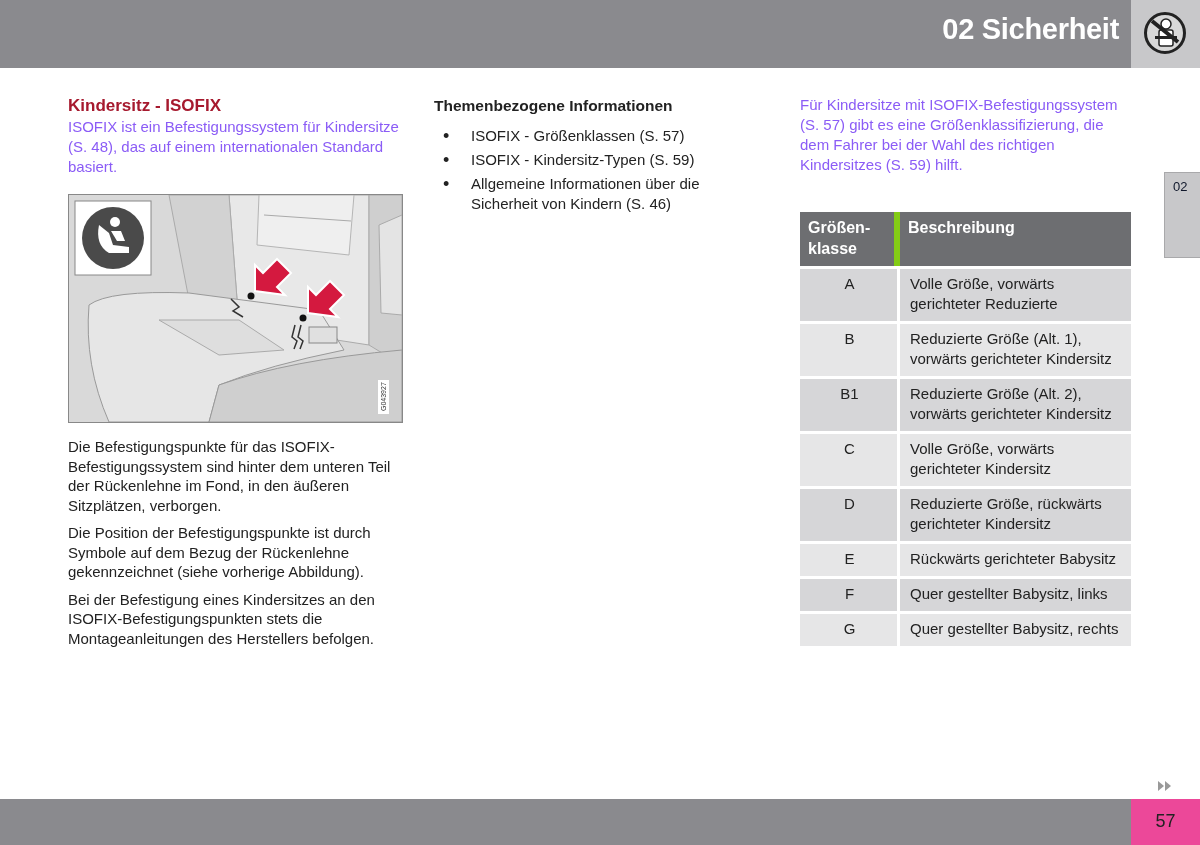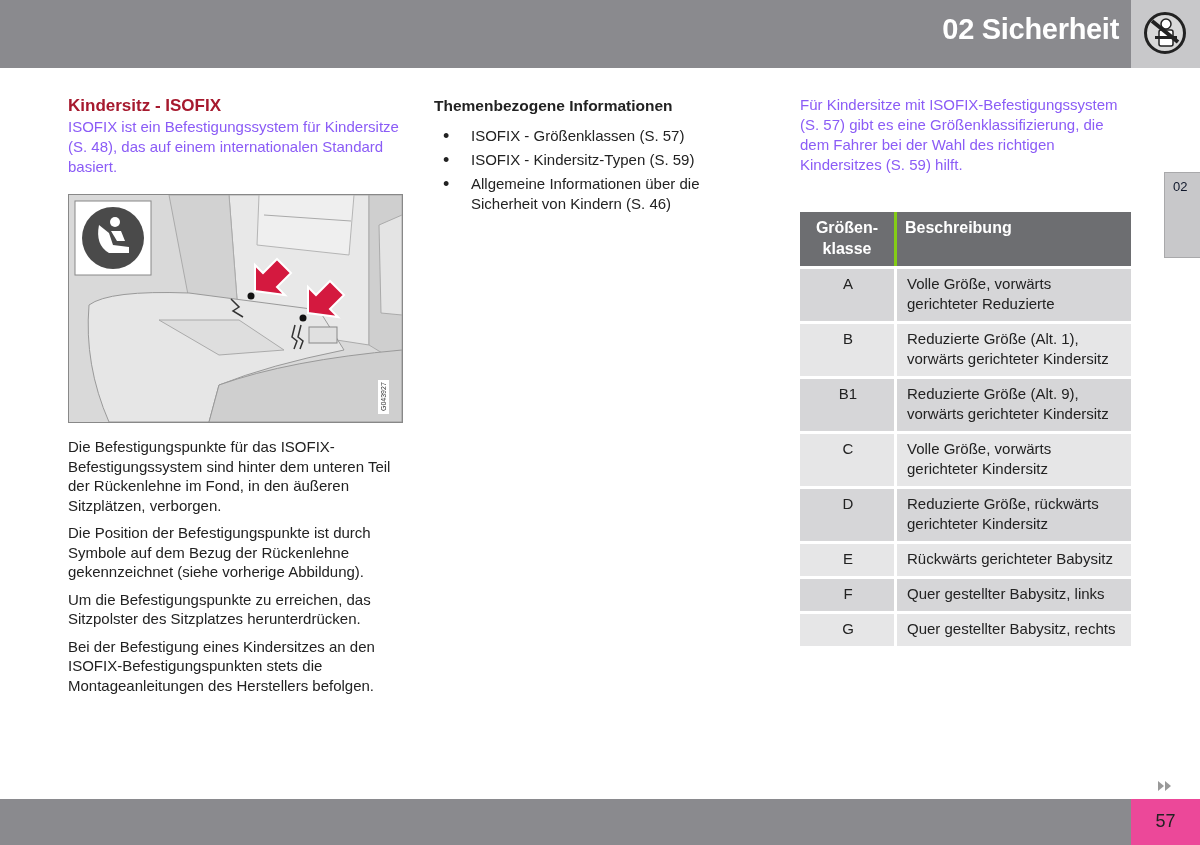--- a/index.html
+++ b/index.html
@@ -26,21 +26,21 @@
   .body-p { margin:0 0 8px 0; font-size:15px; line-height:19.5px; color:#222; }
   ul.related { list-style:none; margin:9px; padding:0; }
   ul.related li { position:relative; padding-left:28px; font-size:15px; line-height:20px; margin-bottom:4px; }
   ul.related li::before { content:"•"; position:absolute; left:0; top:0; font-size:18px; }
 
   .figure { position:absolute; left:68px; top:194px; width:335px; height:229px; border:1px solid #888; box-sizing:border-box; background:#dcdcdc; overflow:hidden; }
   .body-text { position:absolute; left:68px; top:437px; width:335px; }
 
   table.classes { position:absolute; left:800px; top:212px; width:331px; border-collapse:separate; border-spacing:0 3px; margin-top:-3px; }
   table.classes th { background:#6d6e71; color:#fff; font-size:16px; font-weight:bold; text-align:left; vertical-align:top; padding:5px 8px 7px 8px; line-height:21px; }
-  table.classes th.cls { text-align:center; width:78px; border-right:3px solid #84cc16;margin-top:20px; }
+  table.classes th.cls { text-align:left; width:78px; border-right:6px solid #84cc16;margin-top:20px; }
   table.classes td { font-size:15px; line-height:20px; padding:5px 8px 7px 10px; vertical-align:top; color:#222; }
   table.classes td.cls { text-align:center; border-right:3px solid #fff; }
   table.classes tr.dark td { background:#d6d6d8; }
   table.classes tr.light td { background:#e6e6e7; }
 </style>
 </head>
 <body>
 
 <div class="header">
   <div class="header-title">02 Sicherheit</div>
@@ -99,21 +99,20 @@
     <path d="M42 36 L52 36 L56 46 L48 46 Z" fill="#fff"></path>
 
     <rect x="309" y="185" width="11" height="34" fill="#fff"></rect>
     <text x="317" y="216" font-size="7" font-family="Liberation Sans, sans-serif" fill="#333" transform="rotate(-90 317 216)">G043927</text>
   </svg>
 </div>
 
 <div class="body-text">
   <p class="body-p">Die Befestigungspunkte für das ISOFIX-Befestigungssystem sind hinter dem unteren Teil der Rückenlehne im Fond, in den äußeren Sitzplätzen, verborgen.</p>
   <p class="body-p">Die Position der Befestigungspunkte ist durch Symbole auf dem Bezug der Rückenlehne gekennzeichnet (siehe vorherige Abbildung).</p>
-  <p class="body-p">Um die Befestigungspunkte zu erreichen, das Sitzpolster des Sitzplatzes herunterdrücken.</p>
   <p class="body-p">Bei der Befestigung eines Kindersitzes an den ISOFIX-Befestigungspunkten stets die Montageanleitungen des Herstellers befolgen.</p>
 </div>
 
 <div class="col col2">
   <h3 class="sub">Themenbezogene Informationen</h3>
   <ul class="related">
     <li>ISOFIX - Größenklassen (S. 57)</li>
     <li>ISOFIX - Kindersitz-Typen (S. 59)</li>
     <li>Allgemeine Informationen über die Sicherheit von Kindern (S. 46)</li>
   </ul>
@@ -134,21 +133,21 @@
     <tr class="dark">
       <td class="cls">A</td>
       <td>Volle Größe, vorwärts gerichteter Reduzierte</td>
     </tr>
     <tr class="light">
       <td class="cls">B</td>
       <td>Reduzierte Größe (Alt. 1), vorwärts gerichteter Kindersitz</td>
     </tr>
     <tr class="dark">
       <td class="cls">B1</td>
-      <td>Reduzierte Größe (Alt. 9), vorwärts gerichteter Kindersitz</td>
+      <td>Reduzierte Größe (Alt. 2), vorwärts gerichteter Kindersitz</td>
     </tr>
     <tr class="light">
       <td class="cls">C</td>
       <td>Volle Größe, vorwärts gerichteter Kindersitz</td>
     </tr>
     <tr class="dark">
       <td class="cls">D</td>
       <td>Reduzierte Größe, rückwärts gerichteter Kindersitz</td>
     </tr>
     <tr class="light">

